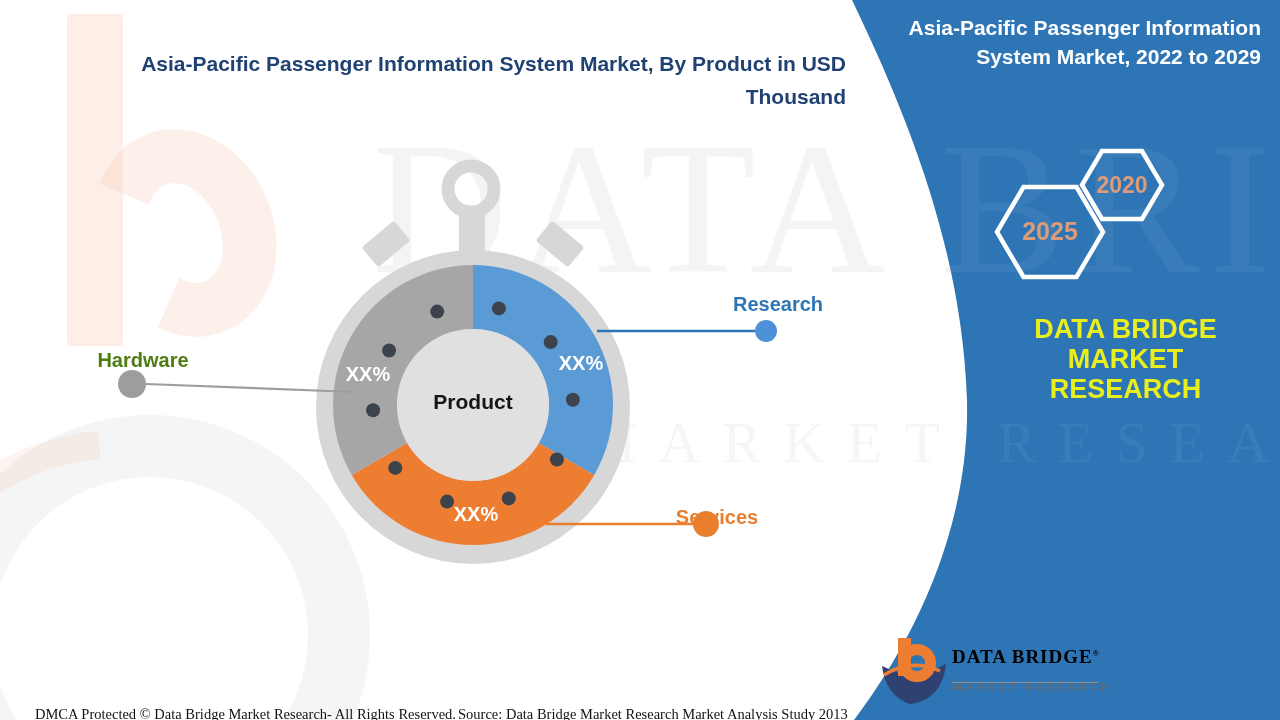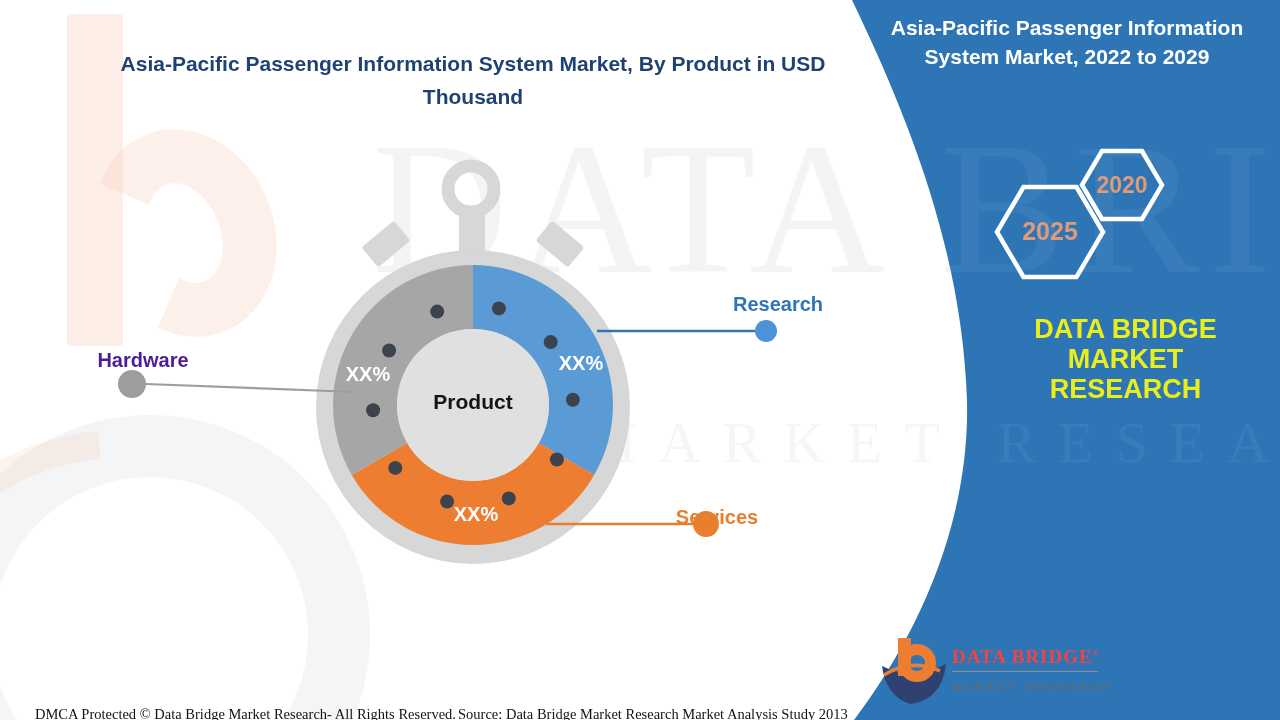--- a/index.html
+++ b/index.html
@@ -29,22 +29,22 @@
   .lbl-hardware{left:88px;top:349px;width:110px;}
   .xx{width:64px;color:#ffffff;font-size:20px;font-weight:700;}
   .xx-software{left:549px;top:352px;}
   .xx-hardware{left:336px;top:363px;}
   .xx-services{left:444px;top:503px;}
   .center-label{left:413px;top:390px;width:120px;font-size:21px;font-weight:700;color:#151515;}
   .footer{font-family:"Liberation Serif",serif;font-size:14.5px;color:#131313;margin-top:22px;}
   .footer-left{left:35px;top:684px;}
   .footer-right{left:458px;top:684px;}
   .logo-name{left:952px;top:646px;width:146px;font-family:"Liberation Serif",serif;font-size:19px;
-             font-weight:600;letter-spacing:1px;color:#ef4444;border-bottom:1.5px solid #8a9098;
-             padding-bottom:3px;white-space:nowrap;}
+             font-weight:600;letter-spacing:1px;color:#000000;border-bottom:1.5px solid #8a9098;
+             padding-bottom:14px;white-space:nowrap;}
   .logo-name sup{font-size:8px;}
   .logo-sub{left:953px;top:681px;font-size:10.5px;font-weight:600;letter-spacing:3.5px;color:#5e6a76;white-space:nowrap;}
   svg text.wm{font-family:"Liberation Serif",serif;}
 </style>
 </head>
 <body>
 
 <div id="stage">
 
   <div class="abs wm-bar"></div>
@@ -97,30 +97,30 @@
     </g>
 
     <line x1="597" y1="331" x2="755" y2="331" stroke-width="2.5" stroke="#2e75b6"></line>
     <circle cx="766" cy="331" r="11" fill="#4d92d8"></circle>
     <line x1="546" y1="524" x2="694" y2="524" stroke-width="2.5" stroke="#e87e2e"></line>
     <circle cx="706" cy="524" r="13" fill="#e87e2e"></circle>
     <line x1="146" y1="384" x2="355" y2="392" stroke-width="2.2" stroke="#9e9e9e"></line>
     <circle cx="132" cy="384" r="14" fill="#9d9d9d"></circle>
   </svg>
 
-  <div class="abs ctr page-title" style="color: rgb(31, 66, 114);">Asia-Pacific Passenger Information System Market, By Product in USD Thousand</div>
+  <div class="abs ctr page-title" style="color: rgb(31, 66, 114); text-align: right;">Asia-Pacific Passenger Information System Market, By Product in USD Thousand</div>
 
-  <div class="abs ctr banner-title" style="color: rgb(255, 255, 255);">Asia-Pacific Passenger Information System Market, 2022 to 2029</div>
+  <div class="abs ctr banner-title" style="color: rgb(255, 255, 255); text-align: right;">Asia-Pacific Passenger Information System Market, 2022 to 2029</div>
   <div class="abs ctr year year-2029" style="color: rgb(220, 155, 121);">2025</div>
   <div class="abs ctr year year-2022" style="color: rgb(220, 155, 121);">2020</div>
   <div class="abs ctr brand-tagline" style="color: rgb(233, 238, 29);">DATA BRIDGE MARKET RESEARCH</div>
 
   <div class="abs ctr seg-label lbl-software" style="color: rgb(46, 117, 182);">Research</div>
   <div class="abs ctr seg-label lbl-services" style="color: rgb(232, 126, 46);">Services</div>
-  <div class="abs ctr seg-label lbl-hardware" style="color: #4c1d95;">Hardware</div>
+  <div class="abs ctr seg-label lbl-hardware" style="color: #4d7c0f;">Hardware</div>
   <div class="abs ctr xx xx-software">XX%</div>
   <div class="abs ctr xx xx-services">XX%</div>
   <div class="abs ctr xx xx-hardware">XX%</div>
   <div class="abs ctr center-label">Product</div>
 
   <svg class="abs" style="left:876px;top:630px" width="78" height="80" viewBox="0 0 78 80">
     <path d="M 6,36 Q 37,52 70,34 Q 66,70 34,74 Q 10,66 6,36 Z" fill="#2e4170"></path>
     <path d="M 8,45 Q 35,28 64,41" fill="none" stroke="#ed7d31" stroke-width="3.5"></path>
     <rect x="22" y="8" width="13" height="38" fill="#ed7d31"></rect>
     <circle cx="41" cy="33" r="13.5" fill="none" stroke="#ed7d31" stroke-width="11"></circle>

